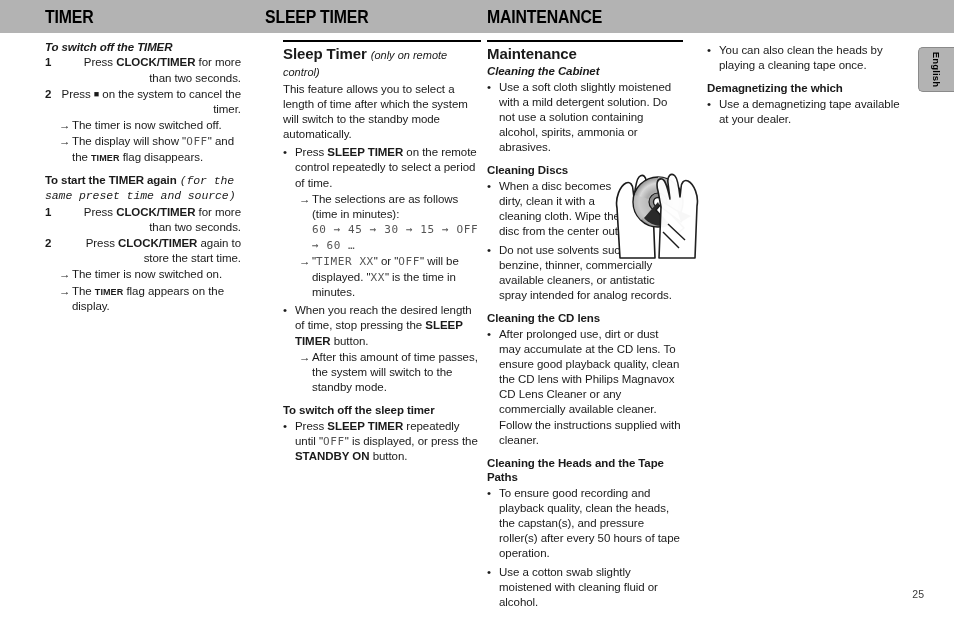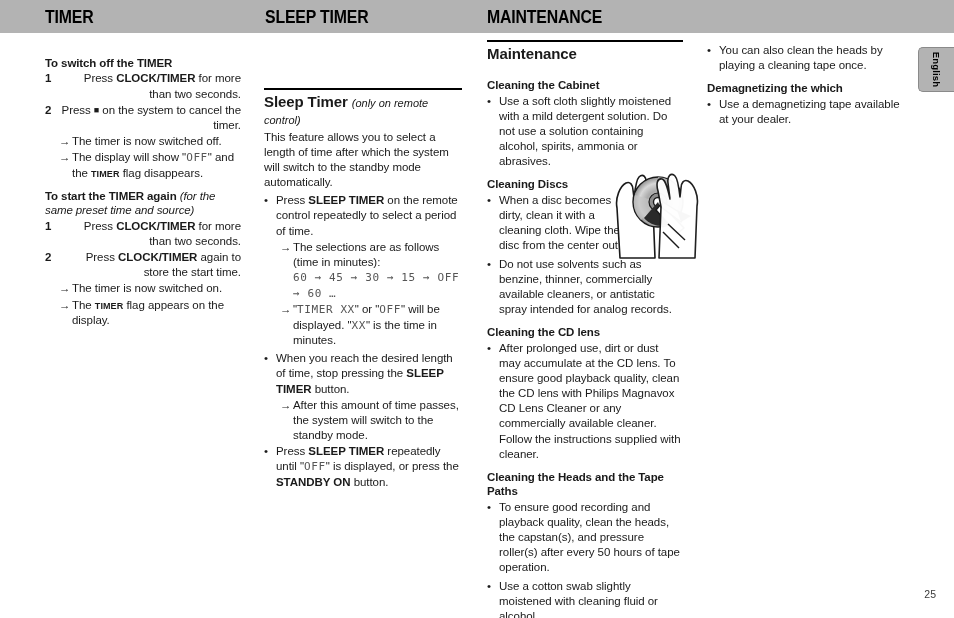--- a/index.html
+++ b/index.html
@@ -36,21 +36,21 @@
   .ht-1 { left: 45px; }
   .ht-2 { left: 265px; }
   .ht-3 { left: 487px; }
 
   
   .col {
     position: absolute;
     top: 40px;
   }
   .col-1 { left: 45px;  width: 196px; }
-  .col-2 { left: 264px; width: 198px; margin-top: 48px; }
+  .col-2 { left: 283px; width: 198px; }
   .col-3 { left: 487px; width: 196px; }
   .col-4 { left: 707px; width: 200px; }
 
   .rule {
     border-top: 2px solid #000;
     margin: 0 0 3px 0;
     height: 0;
     font-size: 0;
     line-height: 0;
   }
@@ -69,24 +69,25 @@
     font-style: italic;
     letter-spacing: 0;
   }
   .sub-head {
     font-size: 11.5px;
     font-weight: bold;
     line-height: 1.25;
     margin: 8px 0 1px 0;
     letter-spacing: -0.1px;
   }
-  .sub-head.first { margin-top: 16px; }
+  .sub-head.first { margin-top: 0; font-style: italic; }
   .sub-head .note {
     font-weight: normal;
     font-style: italic;
+    font-family: Liberation Mono, monospace;
   }
   p.body {
     font-size: 11.5px;
     line-height: 1.32;
     margin: 0 0 0 0;
     letter-spacing: -0.05px;
   }
   b, strong { font-weight: bold; }
 
   
@@ -182,21 +183,21 @@
     font-size: 9.5px;
     font-weight: bold;
     letter-spacing: 0.2px;
     white-space: nowrap;
     color: #000;
   }
 
   
   .page-num {
     position: absolute;
-    right: 18px;
+    right: 30px;
     bottom: 18px;
     font-size: 10.5px;
     color: #3a3a3a;
   }
 </style>
 </head>
 <body>
 
 <div class="header-band"></div>
 <div class="header-title ht-1">TIMER</div>
@@ -284,20 +285,21 @@
   <div class="bullet">
     <span class="dot">•</span>
     <span class="txt"><span>When you reach the desired length of time, stop pressing the </span><b>SLEEP TIMER</b><span> button.</span></span>
   </div>
 
   <div class="arrow-item indent-b">
     <span class="arw">→</span>
     <span class="txt">After this amount of time passes, the system will switch to the standby mode.</span>
   </div>
 
+  <div class="sub-head">To switch off the sleep timer</div>
 
   <div class="bullet" style="margin-top:1px">
     <span class="dot">•</span>
     <span class="txt"><span>Press </span><b>SLEEP TIMER</b><span> repeatedly until "</span><span class="lcd">OFF</span><span>" is displayed, or press the </span><b>STANDBY ON</b><span> button.</span></span>
   </div>
 
 </div>
 
 <div class="col col-3">
 

